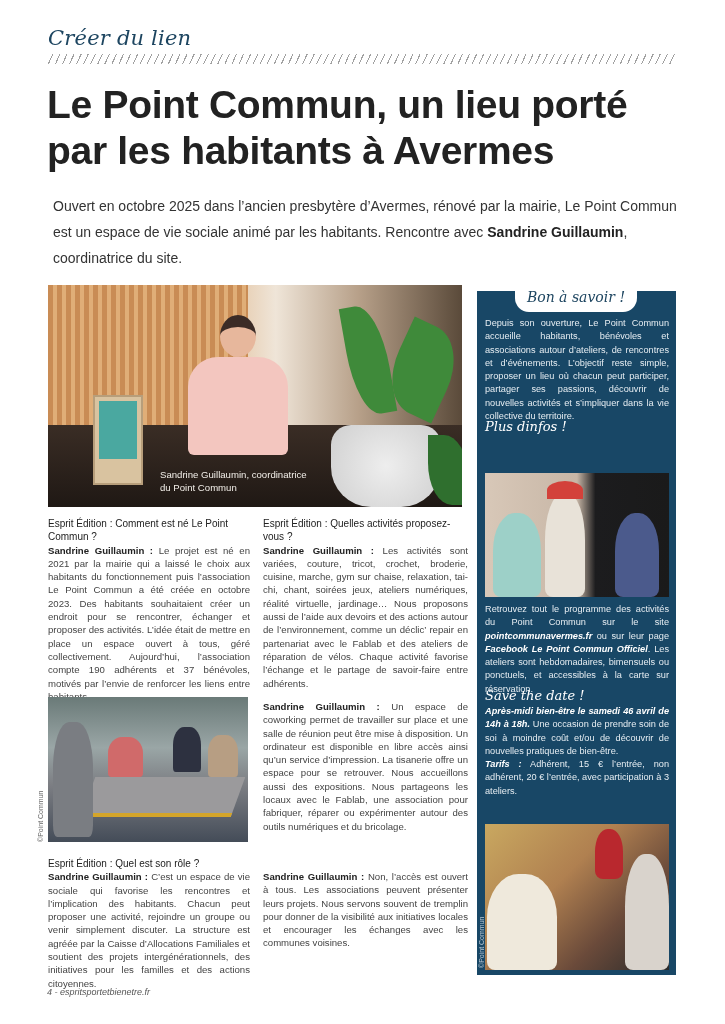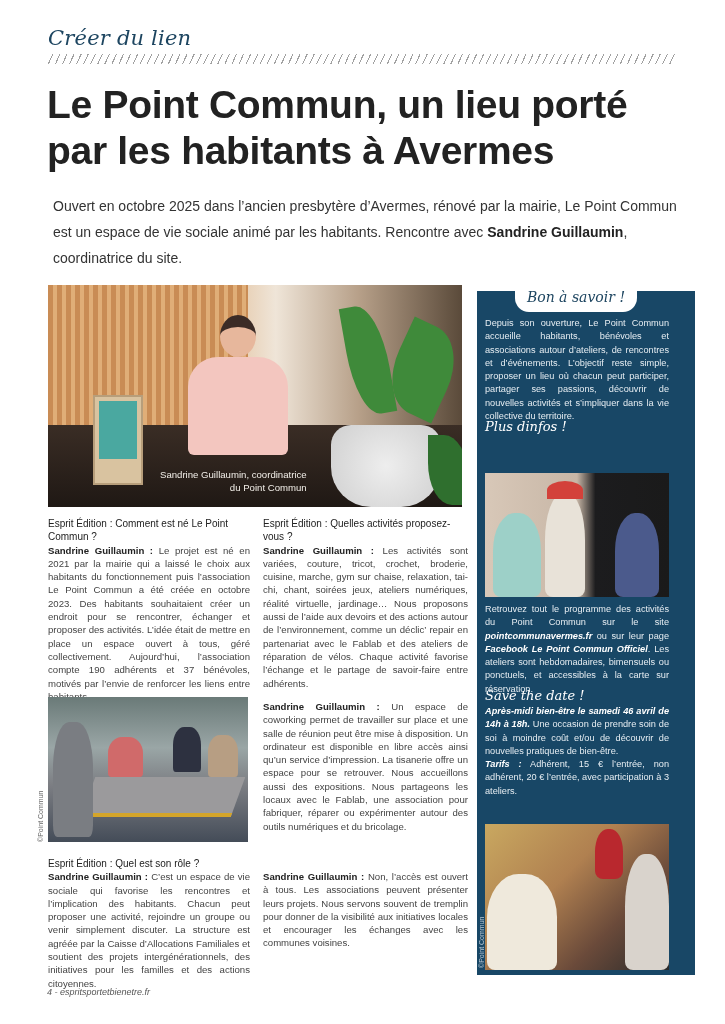--- a/index.html
+++ b/index.html
@@ -12,21 +12,21 @@
 
   .headline { position: absolute; left: 47px; top: 82px; width: 640px; font-size: 39px; line-height: 46px; color: #222; letter-spacing: -0.3px; }
   .headline b { font-weight: bold; }
   .headline .light { font-weight: bold; }
 
   .lede { position: absolute; left: 53px; top: 193px; width: 635px; font-size: 14px; line-height: 26px; color: #333; }
   .lede b { font-weight: bold; color: #222; }
 
   
   .hero { position: absolute; left: 48px; top: 285px; width: 414px; height: 222px; overflow: hidden;
-    background: linear-gradient(90deg, #c9925c 0%, #d9a26a 30%, #efe5d8 55%, #b7a089 75%, #5a4a3a 100%); text-align: right; }
+    background: linear-gradient(90deg, #c9925c 0%, #d9a26a 30%, #efe5d8 55%, #b7a089 75%, #5a4a3a 100%); }
   .hero .slats { position: absolute; left: 0; top: 0; width: 200px; height: 160px;
     background: repeating-linear-gradient(90deg, #c98c55 0 5px, #e0ae78 5px 9px); }
   .hero .desk { position: absolute; left: 0; top: 140px; width: 414px; height: 82px; background: linear-gradient(180deg,#3a2d25,#1f1814); }
   .hero .person { position: absolute; left: 140px; top: 30px; width: 100px; height: 140px; }
   .hero .person .head { position: absolute; left: 32px; top: 0; width: 36px; height: 42px; border-radius: 50%; background: #e7b79c; border-top: 12px solid #3b2b26; }
   .hero .person .body { position: absolute; left: 0; top: 42px; width: 100px; height: 98px; border-radius: 30px 30px 6px 6px; background: #f3c6bf; }
   .hero .flyer { position: absolute; left: 45px; top: 110px; width: 50px; height: 90px; background: #d9c3a0; border: 2px solid #b79e7b; }
   .hero .flyer i { position: absolute; left: 4px; top: 4px; width: 38px; height: 58px; background: #4aa8a0; display: block; }
   .hero .pot { position: absolute; left: 283px; top: 140px; width: 110px; height: 82px; border-radius: 20px 20px 40px 40px; background: radial-gradient(circle, #eeeeee 0%, #cfcfcf 100%); }
   .hero .leaf { position: absolute; border-radius: 0 60% 0 60%; background: #3f8a3a; }
@@ -39,21 +39,21 @@
   .c1 { left: 48px; width: 202px; }
   .c2 { left: 263px; width: 205px; }
 
   .photo2 { position: absolute; left: 48px; top: 697px; width: 200px; height: 145px; overflow: hidden;
     background: linear-gradient(180deg, #6a7a78 0%, #9aa6a6 35%, #7d7f84 60%, #444c58 100%); }
   .photo2 .table { position: absolute; left: 40px; top: 80px; width: 150px; height: 40px; background: #9b9a9c; transform: skewX(-20deg); border-bottom: 4px solid #d4a52a; }
   .photo2 .p { position: absolute; border-radius: 40% 40% 10% 10%; }
   .credit-v { position: absolute; font-size: 7px; color: #666; transform: rotate(-90deg); transform-origin: left top; white-space: nowrap; }
 
   
-  .side { position: absolute; left: 477px; top: 291px; width: 218px; height: 684px; background: #184766; color: #e8eef3; }
+  .side { position: absolute; left: 477px; top: 291px; width: 199px; height: 684px; background: #184766; color: #e8eef3; }
   .side .tab { position: absolute; left: 38px; top: -9px; width: 122px; height: 30px; background: #fff; border-radius: 0 0 14px 14px;
     font-family: "DejaVu Serif", serif; font-style: italic; font-size: 14px; color: #1d4560; text-align: center; line-height: 30px; }
   .side .txt { position: absolute; left: 8px; width: 184px; font-size: 9.2px; line-height: 13.3px; text-align: justify; color: #e6edf2; }
   .side .hand { position: absolute; left: 8px; font-family: "DejaVu Serif", serif; font-style: italic; font-size: 13px; color: #fff; }
   .side .bi { font-weight: bold; font-style: italic; color: #fff; }
   .side .photo { position: absolute; left: 8px; width: 184px; overflow: hidden; }
   .sp1 { top: 182px; height: 124px; background: linear-gradient(90deg, #d8c8b8 0%, #c7b6a6 50%, #1c1c1e 60%, #1a1a1a 100%); }
   .sp2 { top: 533px; height: 146px; background: linear-gradient(135deg, #c9a860 0%, #b08050 40%, #6a4a3a 70%, #2a2a2a 100%); }
   .fig { position: absolute; border-radius: 45% 45% 8px 8px; }
   .footer { position: absolute; left: 47px; top: 987px; font-size: 9px; color: #555; font-style: italic; }

